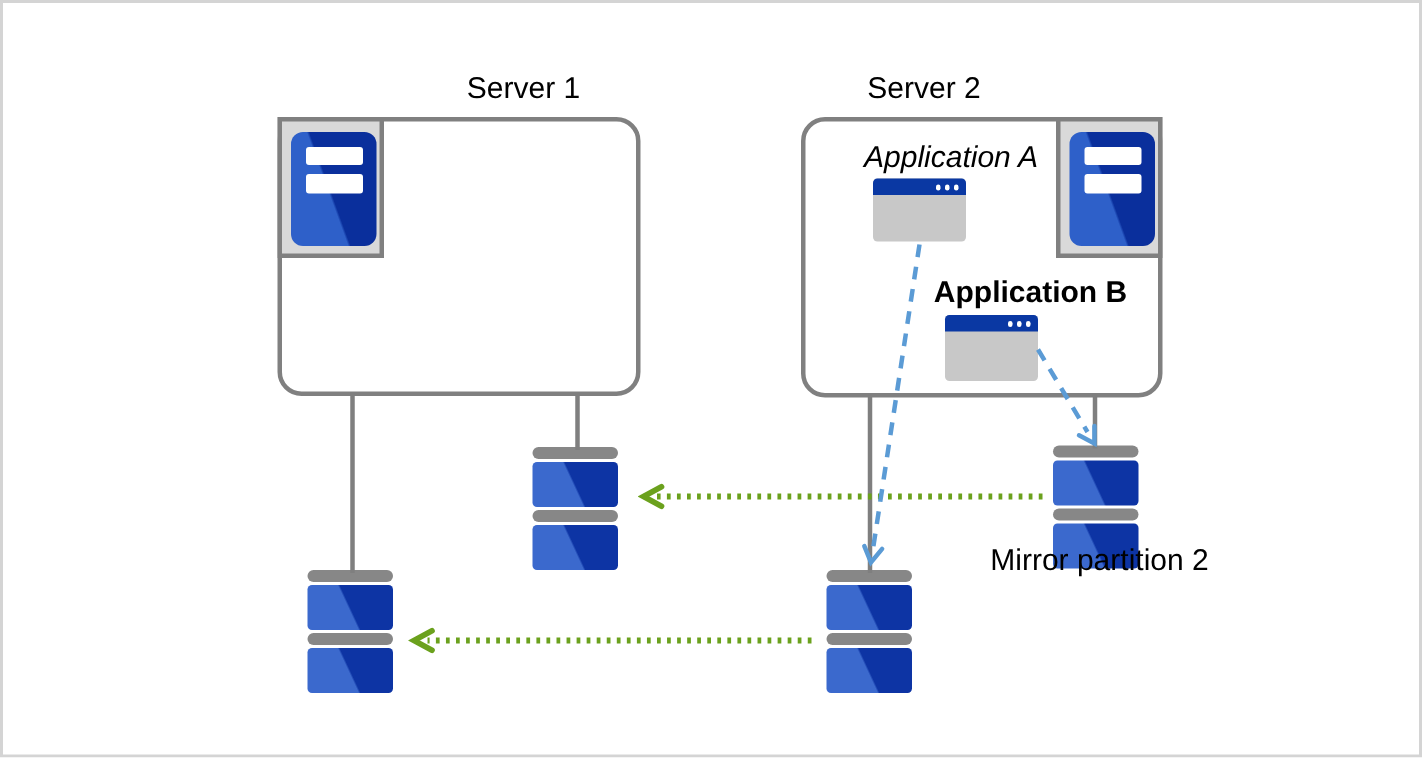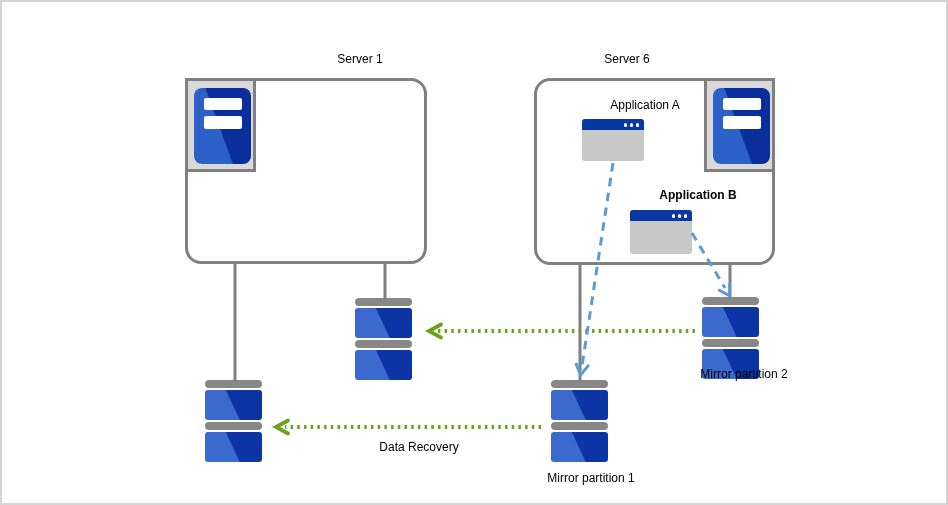--- a/index.html
+++ b/index.html
@@ -50,51 +50,51 @@
   .disk{
     display:flex; flex-direction:column; gap:2px; width:57px;
   }
   .disk .cap{height:8px; border-radius:4px; background:var(--disk-cap);}
   .disk .blk{
     height:30px; border-radius:3px;
     background:linear-gradient(65deg, var(--disk-light) 48%, var(--disk-dark) 50%);
   }
   .lbl{
     position:absolute; transform:translateX(-50%);
-    font-size:12px; line-height:19px; white-space:nowrap; color:var(--label-text);margin-left:11px;
+    font-size:20px; line-height:19px; white-space:nowrap; color:var(--label-text);
   }
   svg.overlay{position:absolute; left:0; top:0; pointer-events:none;}
   .stroke-gray{stroke:var(--connector-gray);}
   .stroke-green{stroke:var(--green-arrow);}
   .stroke-blue{stroke:var(--blue-arrow);}
 </style>
 </head>
 <body>
 
 <div class="canvas">
 
   <div class="lbl" style="left:347px; top:48px;">Server 1</div>
   <div class="abs server-box" style="left:183px; top:76px; width:242px; height:186px;"></div>
   <div class="abs icon-box" style="left:183px; top:76px; width:71px; height:94px;">
     <div class="tower">
       <span class="slot s1"></span>
       <span class="slot s2"></span>
     </div>
   </div>
 
-  <div class="lbl" style="left:614px; top:48px;">Server 6</div>
+  <div class="lbl" style="left:614px; top:48px;">Server 2</div>
   <div class="abs server-box" style="left:532px; top:76px; width:241px; height:187px;"></div>
   <div class="abs icon-box" style="left:702px; top:76px; width:71px; height:94px;">
     <div class="tower">
       <span class="slot s1"></span>
       <span class="slot s2"></span>
     </div>
   </div>
 
-  <div class="lbl" style="left:632px; top:94px;">Application A</div>
+  <div class="lbl" style="left:632px; top:94px;font-style:italic;">Application A</div>
   <div class="abs app-window" style="left:580px; top:117px; height:42px;">
     <div class="app-titlebar">
       <span class="app-dots">
           <i></i>
           <i></i>
           <i></i>
         </span>
     </div>
   </div>
 
@@ -128,22 +128,20 @@
     <div class="blk"></div>
   </div>
   <div class="abs disk" style="left:700px; top:295px;">
     <div class="cap"></div>
     <div class="blk"></div>
     <div class="cap"></div>
     <div class="blk"></div>
   </div>
 
   <div class="lbl" style="left:731px; top:363px;">Mirror partition 2</div>
-  <div class="lbl" style="left:578px; top:467px;">Mirror partition 1</div>
-  <div class="lbl" style="left:406px; top:436px;">Data Recovery</div>
 
   <svg class="overlay" width="948" height="505" viewBox="0 0 948 505">
     <defs>
       <marker id="chev-green" markerUnits="userSpaceOnUse" markerWidth="20" markerHeight="20" viewBox="0 0 20 20" refX="7" refY="10" orient="auto">
         <path d="M4,3.5 L16,10 L4,16.5" fill="none" class="stroke-green" stroke-width="3.8" stroke-linecap="round" stroke-linejoin="miter"></path>
       </marker>
       <marker id="chev-blue" markerUnits="userSpaceOnUse" markerWidth="20" markerHeight="20" viewBox="0 0 20 20" refX="6" refY="10" orient="auto">
         <path d="M5,4 L15,10 L5,16" fill="none" class="stroke-blue" stroke-width="3" stroke-linecap="round" stroke-linejoin="miter"></path>
       </marker>
     </defs>

